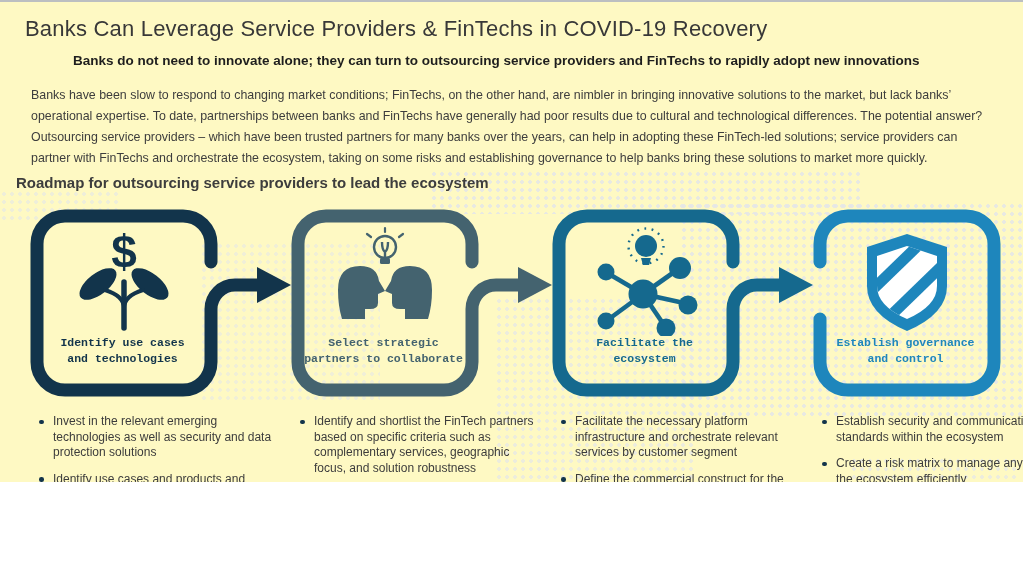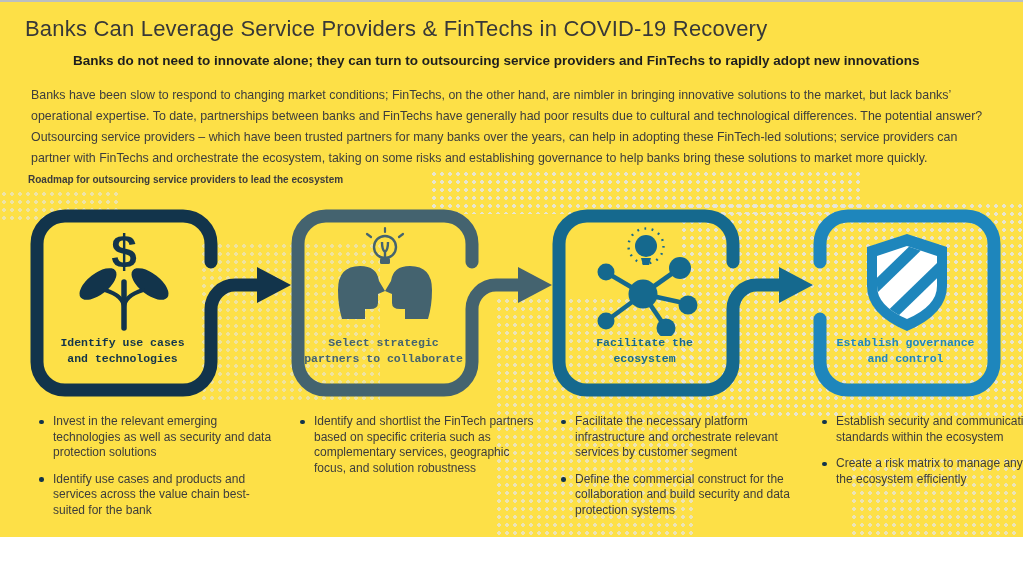--- a/index.html
+++ b/index.html
@@ -1,30 +1,30 @@
 <!DOCTYPE html>
 <html><head>
 <meta charset="utf-8">
 <style>
   html,body{margin:0;padding:0;background:#fff;}
   .canvas{
-    position:relative;width:1023px;height:537px;background:#fde047;overflow:hidden;
+    position:relative;width:1023px;height:482px;background:#fef9c3;overflow:hidden;
     font-family:"Liberation Sans",sans-serif;color:#3a3a3a;
     border-top:2px solid #bcbfc1;box-sizing:border-box;
   }
   .dots{
     position:absolute;z-index:0;
     background-image:radial-gradient(#e4e6e8 1.6px, transparent 1.7px);
     background-size:8px 8px;opacity:.85;
   }
   .layer{position:absolute;z-index:1;}
   .title{left:25px;top:14px;font-size:22px;font-weight:400;color:#383838;letter-spacing:.2px;}
   .subtitle{left:25px;top:51px;font-size:13.5px;font-weight:700;color:#1e1e1e;padding-left:48px;}
   .bodytext{left:31px;top:83px;width:964px;font-size:12.4px;line-height:21px;color:#3d3d3d;}
-  .roadmap{left:28px;top:172px;font-size:10px;font-weight:700;color:#3d3d3d;}
+  .roadmap{left:16px;top:172px;font-size:15px;font-weight:700;color:#3d3d3d;}
   .steps-row{left:29px;top:206px;display:flex;gap:74px;}
   .step-col{width:187px;color:var(--step-color);}
   .step-box{position:relative;width:187px;height:190px;}
   .frame-svg{position:absolute;left:0;top:0;overflow:visible;}
   .frame-path{fill:none;stroke:currentColor;stroke-width:13;stroke-linecap:round;}
   .icon-svg{position:absolute;left:0;top:18px;}
   .step-label{
     position:absolute;top:127px;left:50%;transform:translateX(-50%);
     text-align:center;font-size:11.5px;font-weight:700;line-height:1.4;
     color:var(--step-color);

